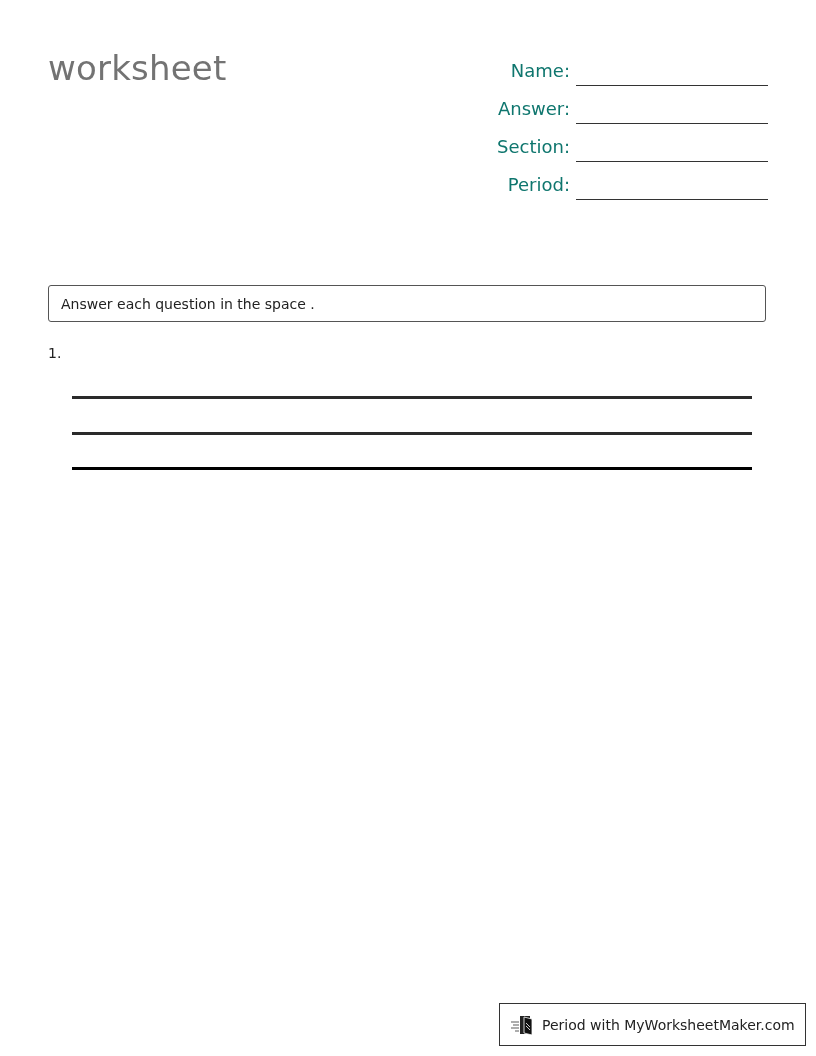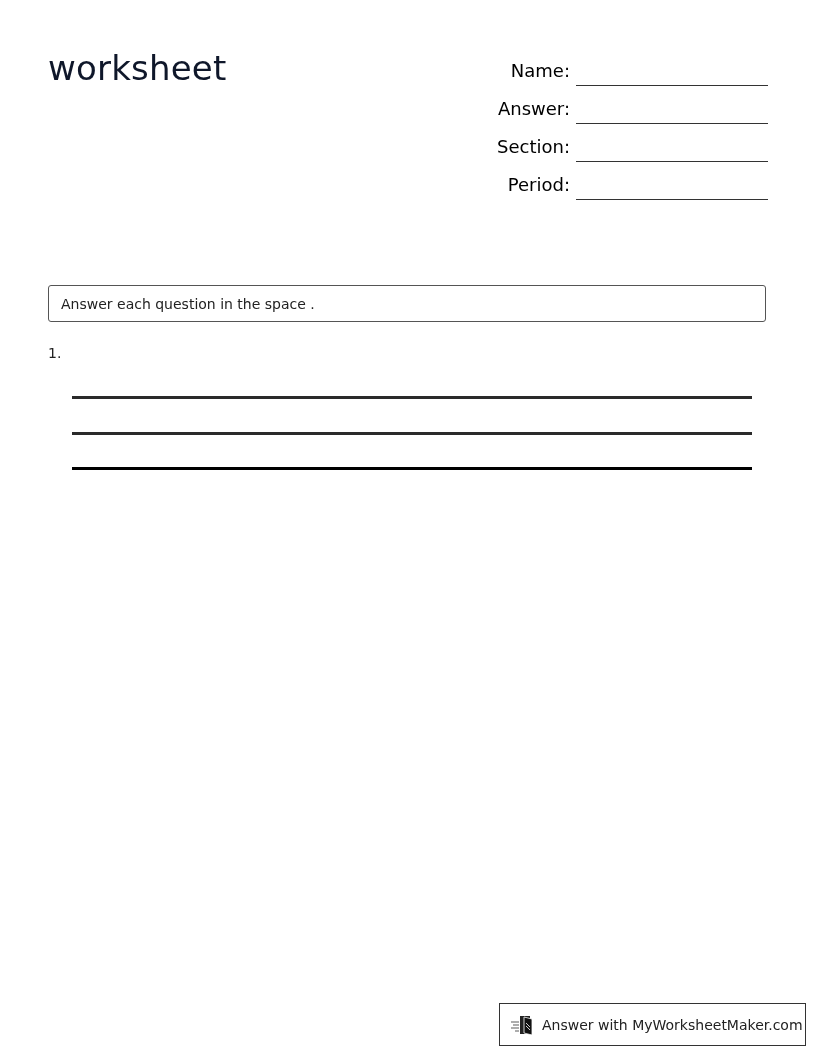--- a/index.html
+++ b/index.html
@@ -14,41 +14,41 @@
       overflow: hidden;
       font-family: "DejaVu Sans", sans-serif;
       color: #222222;
     }
     .title {
       position: absolute;
       left: 48px;
       top: 46px;
       font-size: 34px;
       font-weight: normal;
-      color: #0f172a;
+      color: #737373;
       letter-spacing: 0.2px;
       margin: 0;
       line-height: 44px;
     }
     .fields {
       position: absolute;
       left: 470px;
       top: 48px;
       width: 298px;
     }
     .field-row {
       display: flex;
       align-items: flex-end;
       height: 38px;
     }
     .field-label {
       width: 100px;
       text-align: right;
       font-size: 18px;
-      color: #000000;
+      color: #0f766e;
       padding-right: 6px;
       line-height: 26px;
       padding-bottom: 2px;
     }
     .field-line {
       flex: 1;
       height: 0;
       border-bottom: 1.5px solid #333333;
       margin-bottom: 0px;
     }
@@ -144,14 +144,14 @@
       <line x1="1" y1="9" x2="9" y2="9" stroke="#777" stroke-width="1.2"></line>
       <line x1="3" y1="12" x2="9" y2="12" stroke="#777" stroke-width="1.2"></line>
       <line x1="1" y1="15" x2="9" y2="15" stroke="#777" stroke-width="1.2"></line>
       <line x1="5" y1="18" x2="9" y2="18" stroke="#777" stroke-width="1.2"></line>
       <path d="M10 3 L20 3 L20 21 L10 21 Z" fill="#222"></path>
       <path d="M14 4 L22 6 L22 22 L14 20 Z" fill="#111" stroke="#fff" stroke-width="0.8"></path>
       <line x1="16" y1="10" x2="20" y2="14" stroke="#fff" stroke-width="0.8"></line>
       <line x1="16" y1="13" x2="20" y2="17" stroke="#fff" stroke-width="0.8"></line>
     </svg>
   </span>
-  <span class="footer-text">Answer with MyWorksheetMaker.com</span>
+  <span class="footer-text">Period with MyWorksheetMaker.com</span>
 </div>
 
 </body></html>

